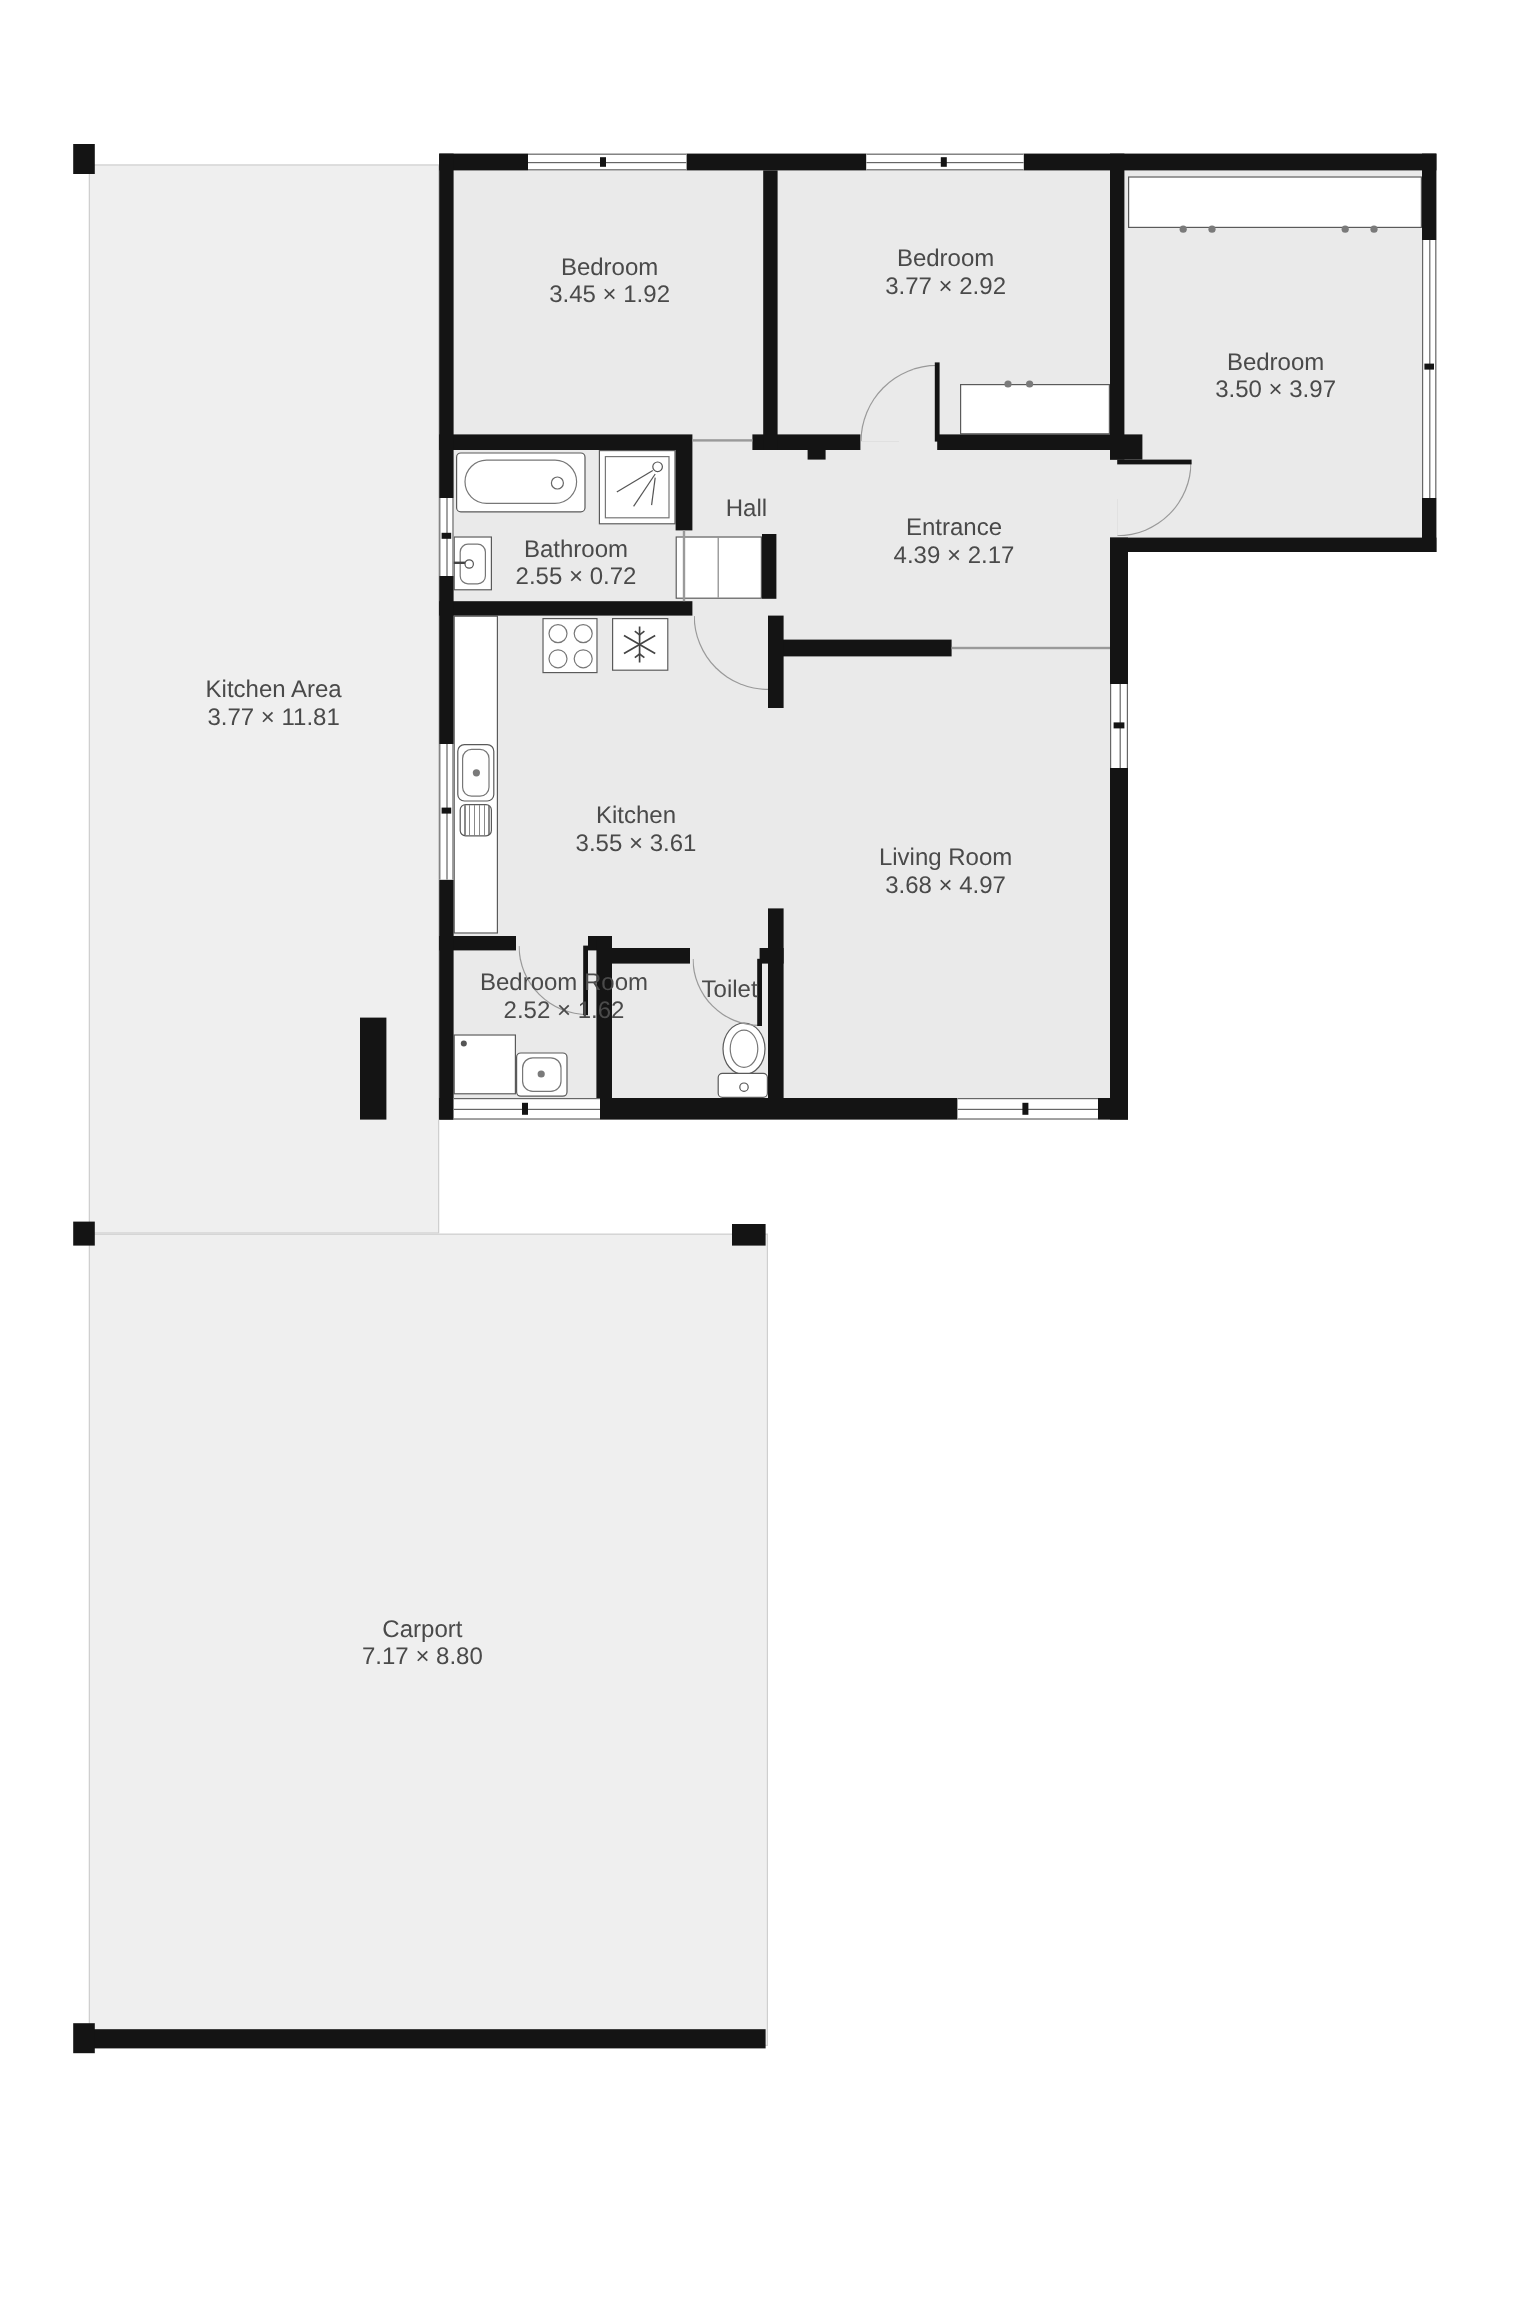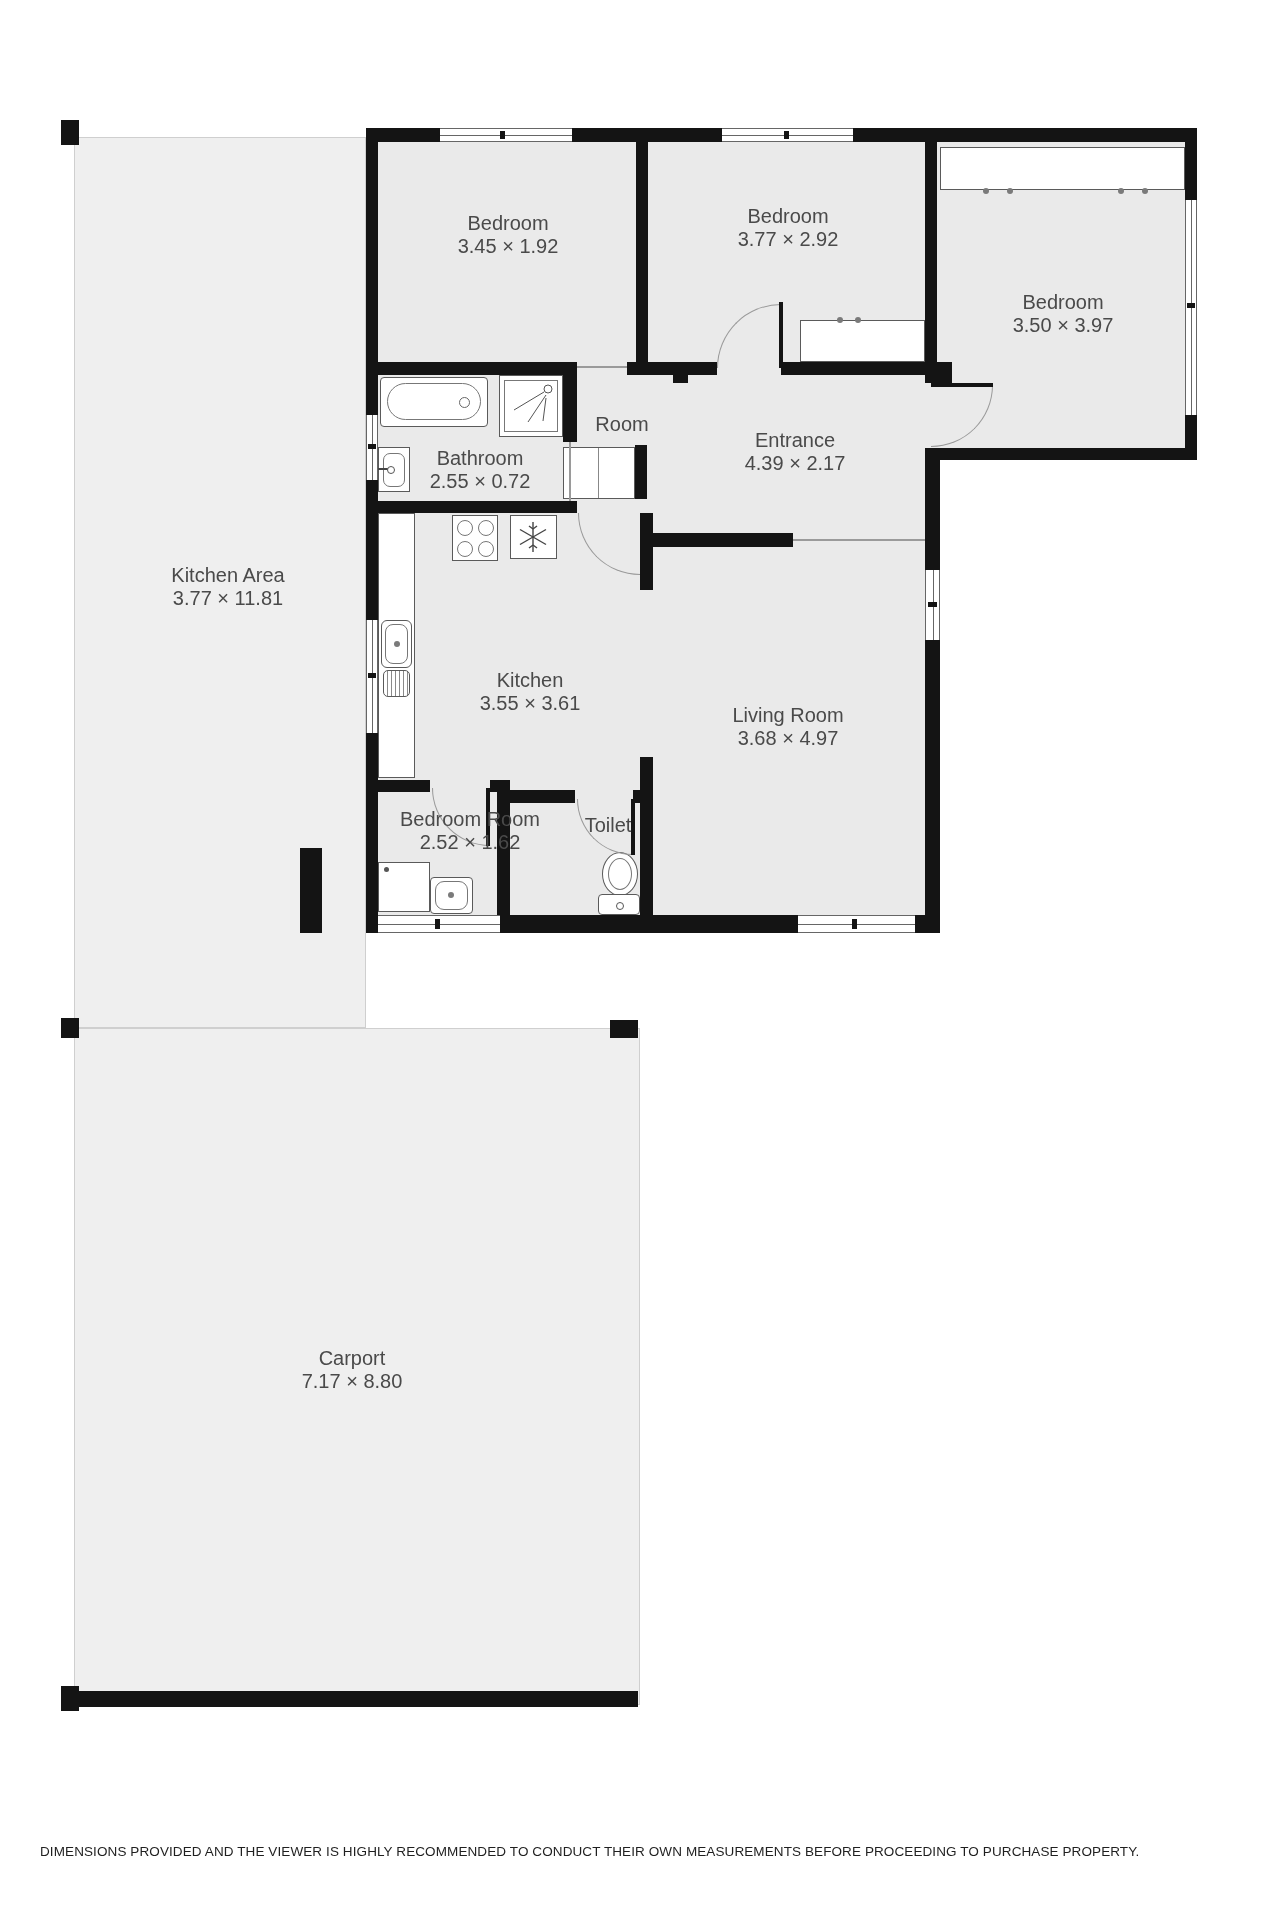--- a/index.html
+++ b/index.html
@@ -198,21 +198,21 @@
   </div>
   <div class="lbl" style="left:788px;top:205px;">
     <span>Bedroom</span>
     <span>3.77 × 2.92</span>
   </div>
   <div class="lbl" style="left:1063px;top:291px;">
     <span>Bedroom</span>
     <span>3.50 × 3.97</span>
   </div>
   <div class="lbl" style="left:622px;top:413px;">
-    <span>Room</span>
+    <span>Hall</span>
   </div>
   <div class="lbl" style="left:795px;top:429px;">
     <span>Entrance</span>
     <span>4.39 × 2.17</span>
   </div>
   <div class="lbl" style="left:480px;top:447px;">
     <span>Bathroom</span>
     <span>2.55 × 0.72</span>
   </div>
   <div class="lbl" style="left:530px;top:669px;">
@@ -233,16 +233,15 @@
   <div class="lbl" style="left:228px;top:564px;">
     <span>Kitchen Area</span>
     <span>3.77 × 11.81</span>
   </div>
   <div class="lbl" style="left:352px;top:1347px;">
     <span>Carport</span>
     <span>7.17 × 8.80</span>
   </div>
 
   <div class="disc" style="top:1843px;">
-    <div>DIMENSIONS PROVIDED AND THE VIEWER IS HIGHLY RECOMMENDED TO CONDUCT THEIR OWN MEASUREMENTS BEFORE PROCEEDING TO PURCHASE PROPERTY.</div>
   </div>
 
 </div>
 
 </body></html>

